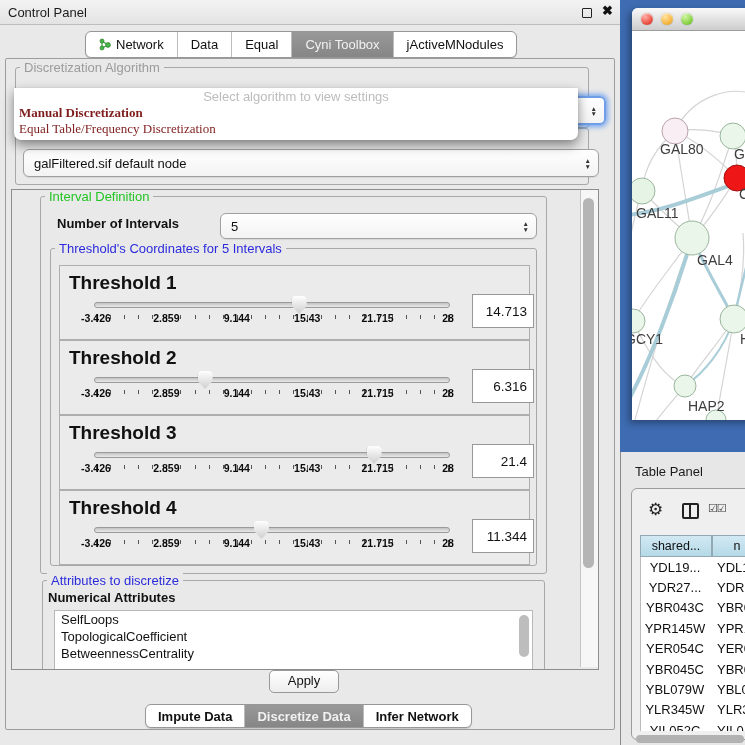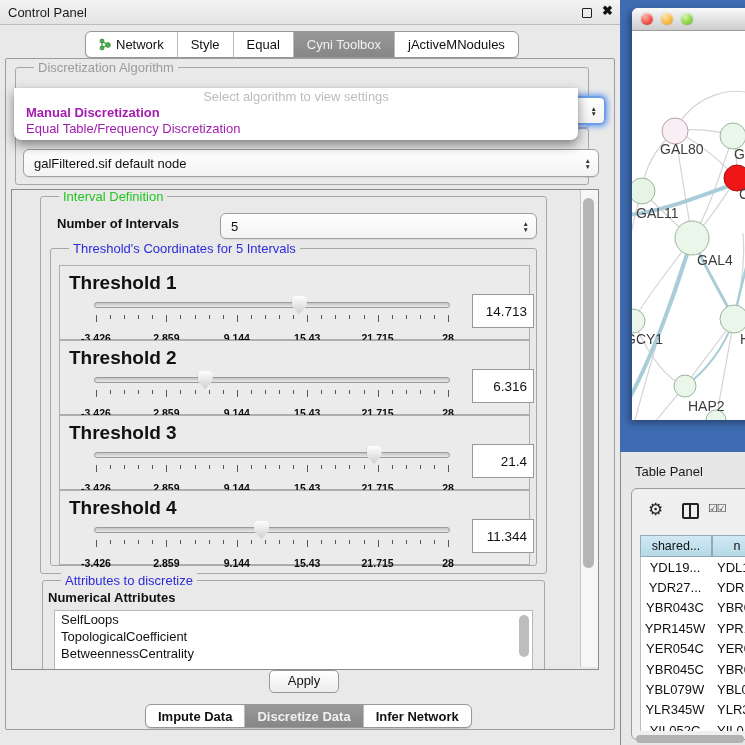--- a/index.html
+++ b/index.html
@@ -18,46 +18,46 @@
   .seg:first-child{border-left:none;}
   .seg.sel{background:linear-gradient(#999,#868686);color:#f1f1f1;}
   .top-tabs{left:85px;top:31px;height:25px;}
   .bottom-tabs{left:145px;top:704px;height:22px;z-index:30;}
   .bottom-tabs .seg{padding:0 12px;font-weight:bold;}
   .top-tabs .seg{line-height:25px;}
 
   .cp-content{position:absolute;left:5px;top:58px;width:608px;height:670px;border:1px solid #9d9d9d;border-radius:2px;background:#e9e9e9;}
 
   .group{position:absolute;border:1px solid #a8a8a8;border-radius:3px;}
-  .gtitle{position:absolute;top:-8px;left:18px;background:#e9e9e9;padding:0 4px;font-size:13px;color:#222;white-space:nowrap;}
+  .gtitle{position:absolute;top:-8px;left:4px;background:#e9e9e9;padding:0 4px;font-size:13px;color:#222;white-space:nowrap;}
   .gtitle.gray{color:#9b9b9b;}
   .gtitle.green{color:#23c523;}
   .gtitle.blue{color:#2b2bdc;}
 
   .combo{position:absolute;background:linear-gradient(#ffffff,#f3f3f3);border:1px solid #a0a0a0;border-radius:6px;font-size:13px;color:#111;display:flex;align-items:center;padding:0 10px;box-shadow:0 1px 1px rgba(0,0,0,.08);}
   .combo .arrows{position:absolute;right:7px;top:50%;transform:translateY(-50%);display:flex;flex-direction:column;font-size:6.5px;line-height:5.5px;color:#333;}
   .combo.focus{border:2px solid #6f9ee8;box-shadow:0 0 5px 2px rgba(90,150,240,.8);}
 
   .popup{position:absolute;left:8px;top:29px;width:564px;height:52px;background:#fff;border-radius:0 0 7px 7px;box-shadow:0 5px 12px rgba(0,0,0,.45),0 0 1px rgba(0,0,0,.25);z-index:50;font-size:13px;}
   .p-prompt{height:17px;line-height:17px;text-align:center;color:#bcbcbc;}
-  .p-item{height:16px;line-height:16px;padding-left:12px;color:#a21caf;}
+  .p-item{height:16px;line-height:16px;padding-left:5px;color:#7f1d1d;font-family:Liberation Serif, serif;}
   .p-item.bold{font-weight:bold;}
 
   .scrollpane{position:absolute;left:5px;top:130px;width:586px;height:479px;border:1px solid #8c8c8c;background:#e9e9e9;overflow:hidden;}
   .vscroll{position:absolute;left:568px;top:0;width:17px;height:477px;background:#f6f6f6;border-left:1px solid #c4c4c4;}
   .vscroll .vthumb{position:absolute;left:2px;top:8px;width:11px;height:370px;background:#b5b5b5;border-radius:6px;}
 
   .thr{position:absolute;left:8px;width:469px;height:73px;border:1px solid #aeaeae;background:#ebebeb;}
   .thr-title{position:absolute;left:9px;top:6px;font-size:19px;font-weight:bold;color:#111;}
   .slider{position:absolute;left:34px;top:30px;width:356px;height:42px;}
   .track{position:absolute;left:0;top:6px;width:354px;height:4px;background:linear-gradient(#c3c3c3,#e9e9e9);border:1px solid #9a9a9a;border-radius:4px;}
   .thumb{position:absolute;top:0;width:15px;height:18px;background:linear-gradient(#fefefe 0%,#e4e4e4 55%,#cfcfcf 100%);clip-path:polygon(16% 0,84% 0,100% 14%,100% 55%,50% 100%,0 55%,0 14%);filter:drop-shadow(0 0 1px #7d7d7d);}
   .tick{position:absolute;top:19px;width:1px;height:4px;background:#555;}
   .tick.major{height:7px;}
-  .slbl{position:absolute;top:36px;transform:translateX(-50%);font-size:10.5px;font-weight:bold;color:#0a0a0a;white-space:nowrap;}
+  .slbl{position:absolute;top:16px;transform:translateX(-50%);font-size:10.5px;font-weight:bold;color:#0a0a0a;white-space:nowrap;}
   .valbox{position:absolute;left:412px;top:28px;width:54px;height:32px;background:#fff;border:1px solid #989898;font-size:13.5px;color:#111;display:flex;align-items:center;justify-content:flex-end;padding-right:6px;}
 
   .attr-label{position:absolute;font-size:13px;font-weight:bold;color:#111;}
   .attr-list{position:absolute;background:#fff;border:1px solid #b8b8b8;font-size:13px;color:#111;}
   .attr-item{height:17px;line-height:17px;padding-left:6px;}
   .attr-list .lthumb{position:absolute;right:3px;top:4px;width:10px;height:42px;background:#bdbdbd;border-radius:5px;}
 
   .apply-btn{position:absolute;left:263px;top:611px;width:68px;height:21px;background:linear-gradient(#ffffff,#ededed);border:1px solid #989898;border-radius:5px;font-size:13px;color:#111;text-align:center;line-height:20px;}
 
   
@@ -100,21 +100,21 @@
             <line x1="3" y1="3" x2="9" y2="7" stroke="#3aa33a" stroke-width="1.2"></line>
             <line x1="3" y1="10" x2="9" y2="7" stroke="#3aa33a" stroke-width="1.2"></line>
             <line x1="3" y1="3" x2="3" y2="10" stroke="#3aa33a" stroke-width="1.2"></line>
             <circle cx="3" cy="3" r="2" fill="#49b649" stroke="#2e7d2e" stroke-width=".7"></circle>
             <circle cx="3" cy="10" r="2" fill="#49b649" stroke="#2e7d2e" stroke-width=".7"></circle>
             <circle cx="9" cy="7" r="2.4" fill="#49b649" stroke="#2e7d2e" stroke-width=".7"></circle>
           </svg>
           <span>Network</span>
         </div>
         <div class="seg">
-          <span>Style</span>
+          <span>Data</span>
         </div>
         <div class="seg">
           <span>Equal</span>
         </div>
         <div class="seg sel">
           <span>Cyni Toolbox</span>
         </div>
         <div class="seg">
           <span>jActiveMNodules</span>
         </div>

